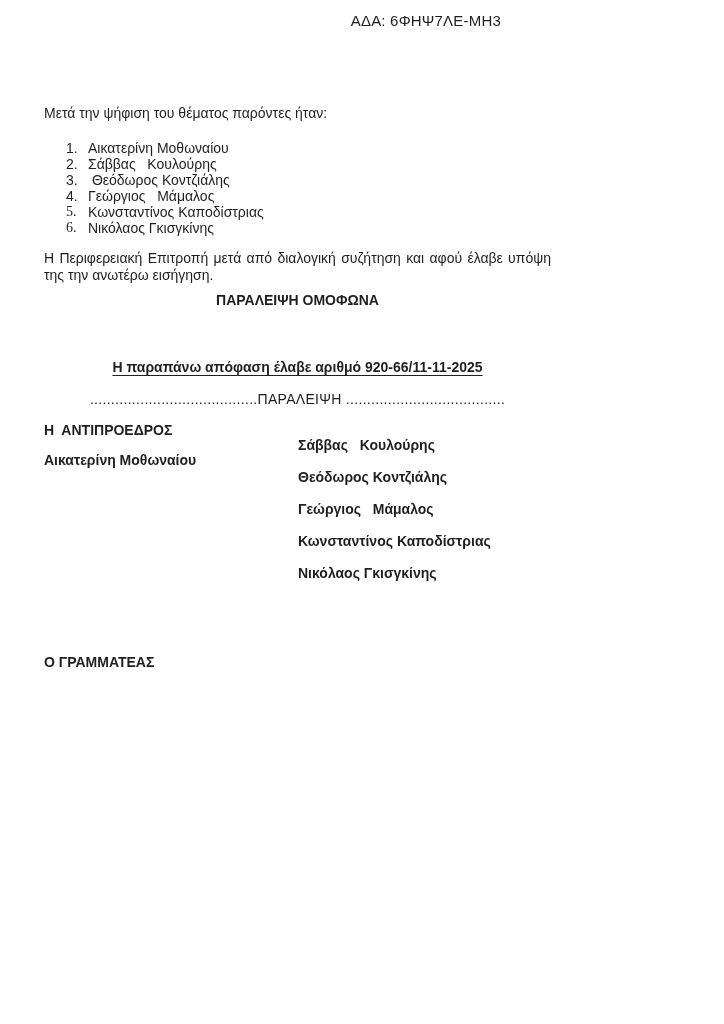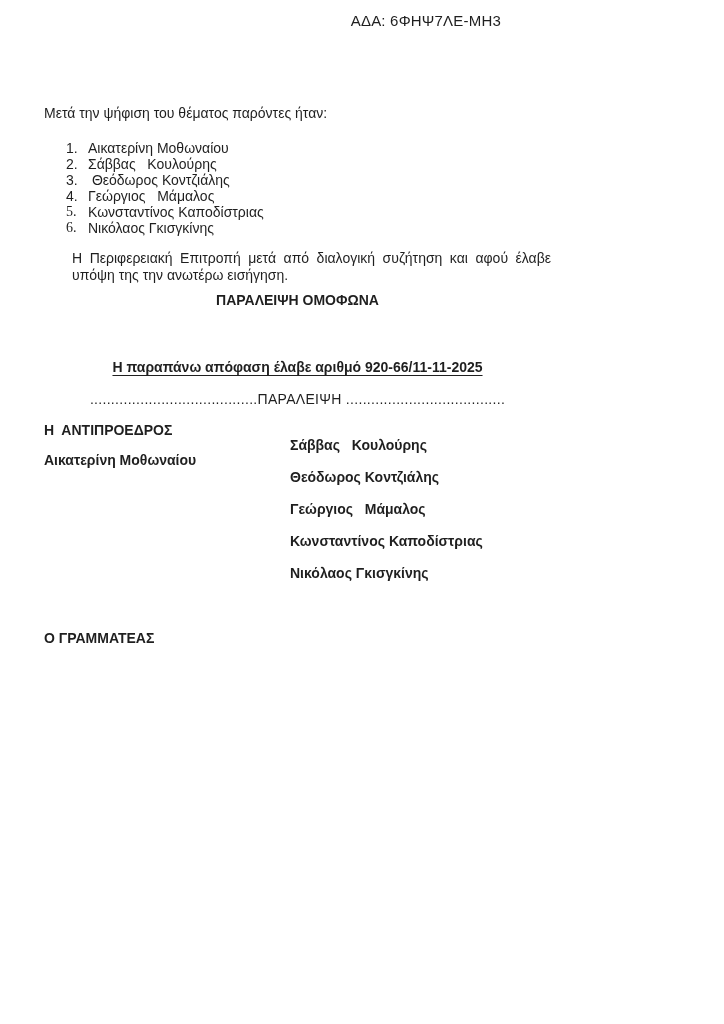--- a/index.html
+++ b/index.html
@@ -39,21 +39,20 @@
   }
   .attendee-marker {
     width: 22px;
     flex: 0 0 22px;
   }
   .marker-serif {
     font-family: "Liberation Serif", "DejaVu Serif", serif;
   }
   .para {
     text-align: justify;
-    margin-left: 28px;
   }
   .para-committee { margin-top: 14px; }
   .decision-heading {
     margin-top: 8px;
     text-align: center;
     font-weight: bold;
   }
   .para-decision { margin-top: 12px; }
   sup {
     font-size: 9px;
@@ -71,38 +70,39 @@
   .omission-line {
     margin-top: 15px;
     text-align: center;
     letter-spacing: 0.3px;
     white-space: nowrap;
   }
   .para-closing { margin-top: 15px; }
   .signatures {
     margin-top: 14px;
     display: flex;
+    gap: 8px;
   }
   .sig-col-left {
     width: 246px;
     flex: 0 0 246px;
   }
   .sig-title {
     font-weight: bold;
   }
   .sig-name {
     font-weight: bold;
     margin-top: 13px;
   }
   .member-name {
     font-weight: bold;
     margin-top: 15px;
   }
   .secretary-block {
-    margin-top: 48px;
+    margin-top: 72px;
   }
 </style>
 </head>
 <body>
 
 <div class="page">
 
   <div class="ada-row">ΑΔΑ: 6ΦΗΨ7ΛΕ-ΜΗ3</div>
 
   <div class="intro">Μετά την ψήφιση του θέματος παρόντες ήταν:</div>

